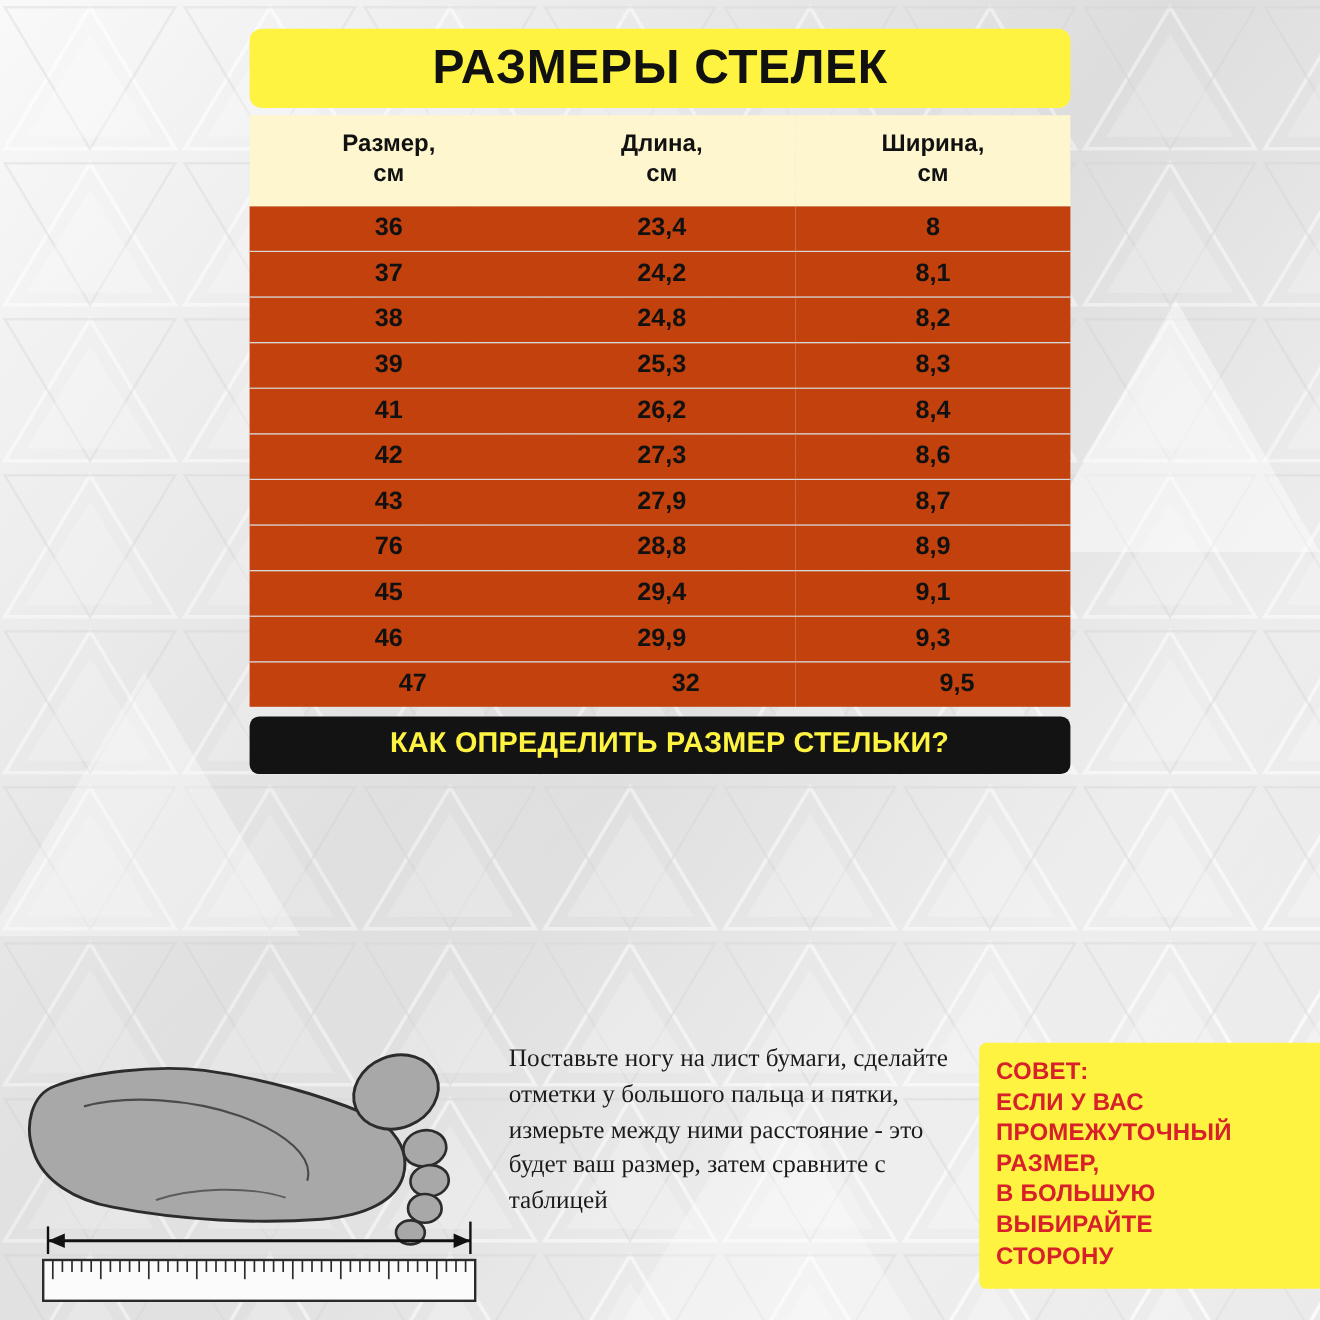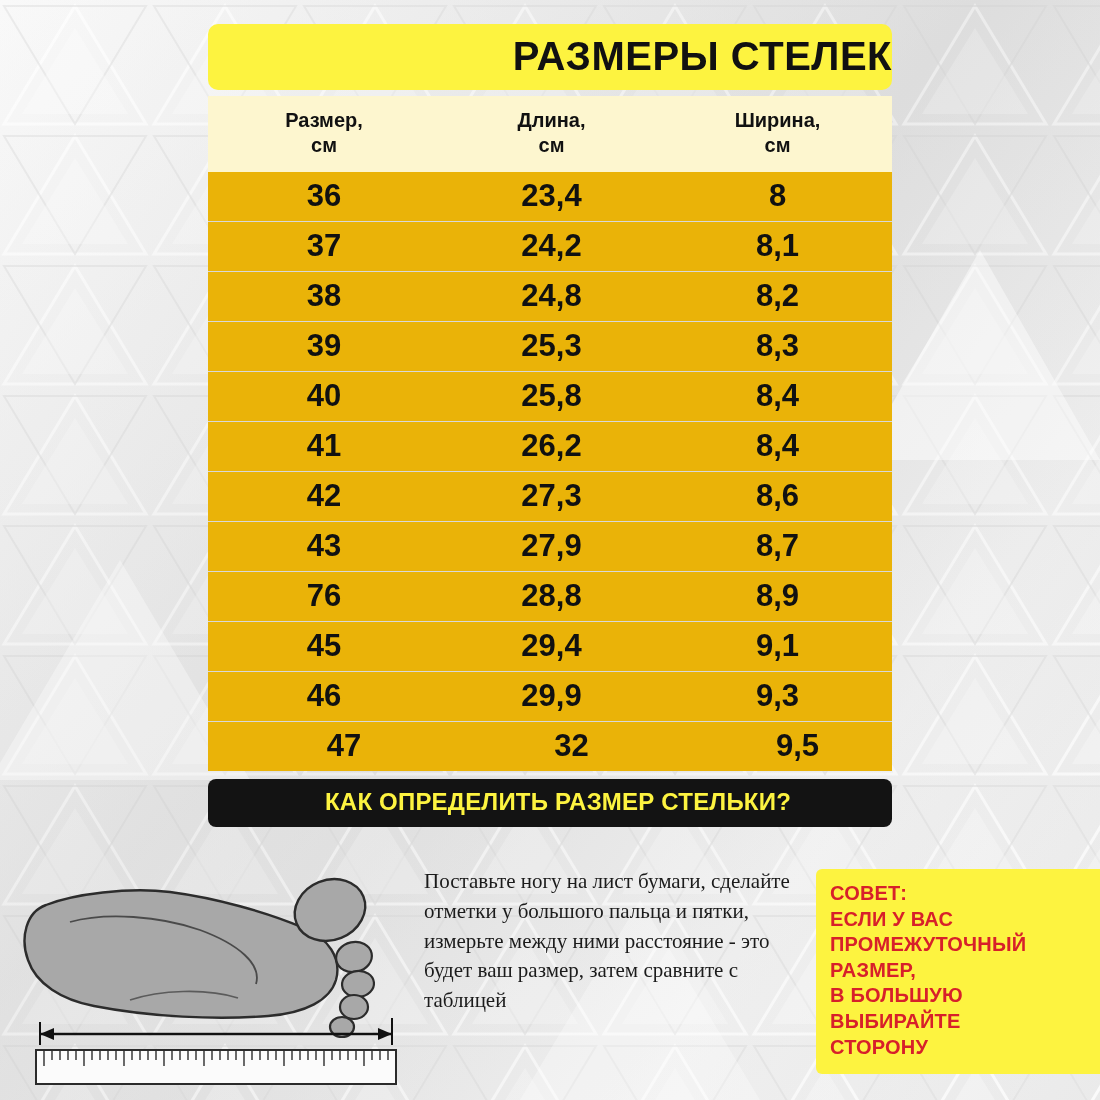--- a/index.html
+++ b/index.html
@@ -37,41 +37,40 @@
     border-radius: 10px;
     text-align: center;
     padding: 12px 0 14px 0;
   }
   .title-bar .title {
     font-size: 40px;
     font-weight: bold;
     letter-spacing: 0.5px;
     color: #111;
     line-height: 1;
-    text-align: right;
   }
 
   table.sizes {
     margin-top: 6px;
     width: 684px;
     border-collapse: collapse;
     table-layout: fixed;
   }
   table.sizes th {
     background: #fdf6cf;
     font-size: 20px;
     font-weight: bold;
     color: #111;
     padding: 12px 0 14px 0;
     line-height: 1.25;
     border: none;
   }
   table.sizes td {
-    background: #eab308;
-    font-size: 31px;
+    background: #c2410c;
+    font-size: 21px;
     font-weight: bold;
     color: #111;
     text-align: center;
     padding: 6px 0 7px 0;
     border-bottom: 1px solid #d8d8d8;
   }
   table.sizes tr:last-child td { border-bottom: none; padding-left: 40px; }
   table.sizes col.c1 { width: 232px; }
   table.sizes col.c2 { width: 223px; }
   table.sizes col.c3 { width: 229px; }
@@ -204,25 +203,20 @@
       </tr>
       <tr>
         <td>38</td>
         <td>24,8</td>
         <td>8,2</td>
       </tr>
       <tr>
         <td>39</td>
         <td>25,3</td>
         <td>8,3</td>
-      </tr>
-      <tr>
-        <td>40</td>
-        <td>25,8</td>
-        <td>8,4</td>
       </tr>
       <tr>
         <td>41</td>
         <td>26,2</td>
         <td>8,4</td>
       </tr>
       <tr>
         <td>42</td>
         <td>27,3</td>
         <td>8,6</td>

